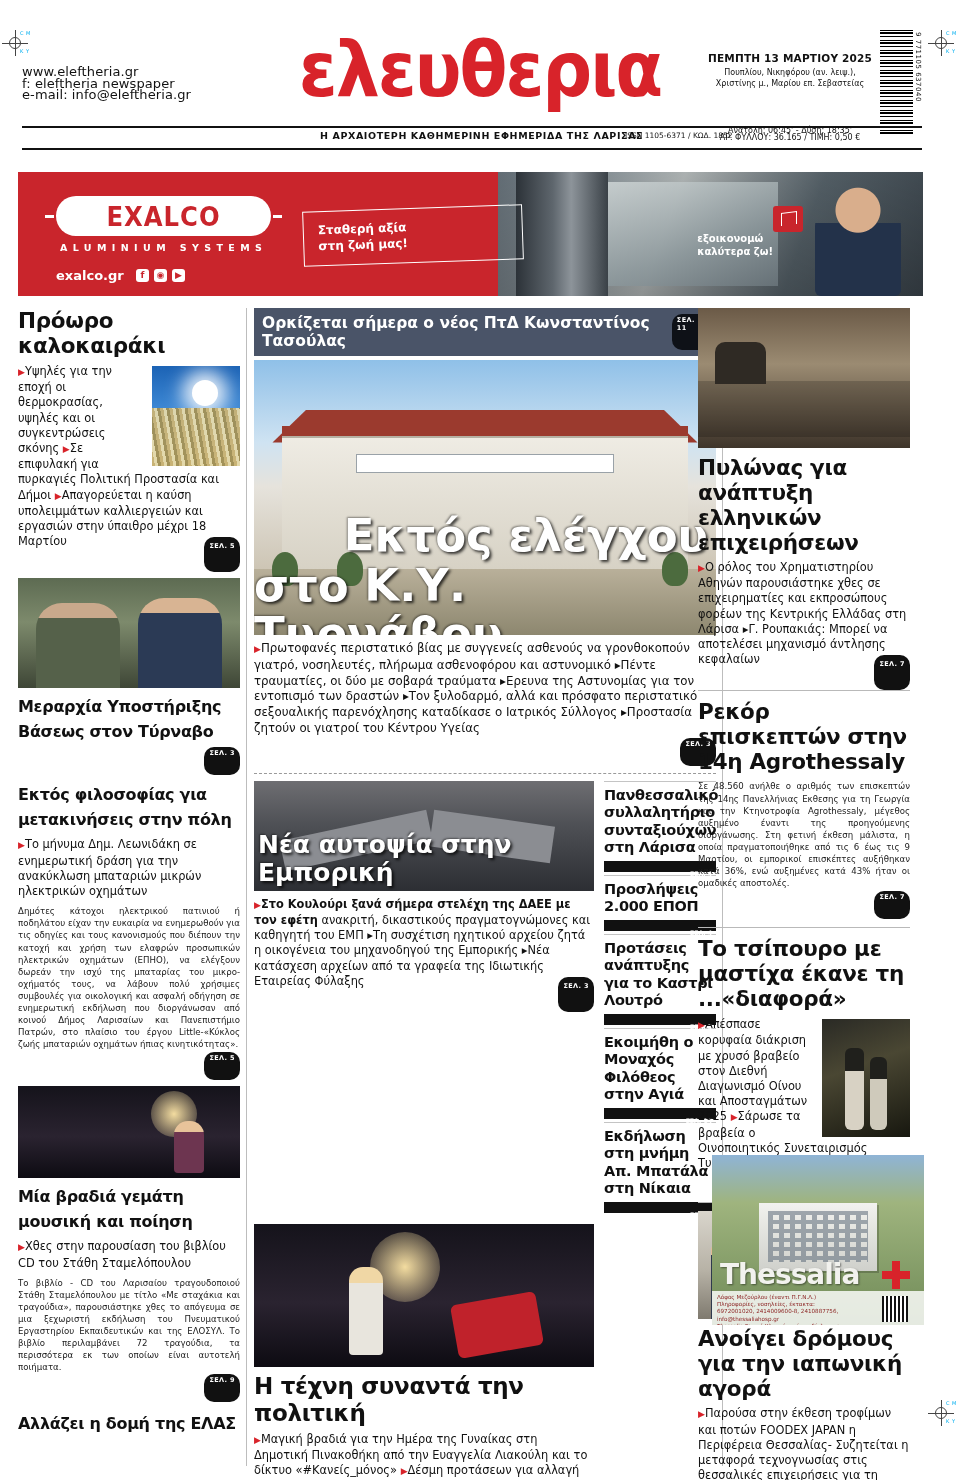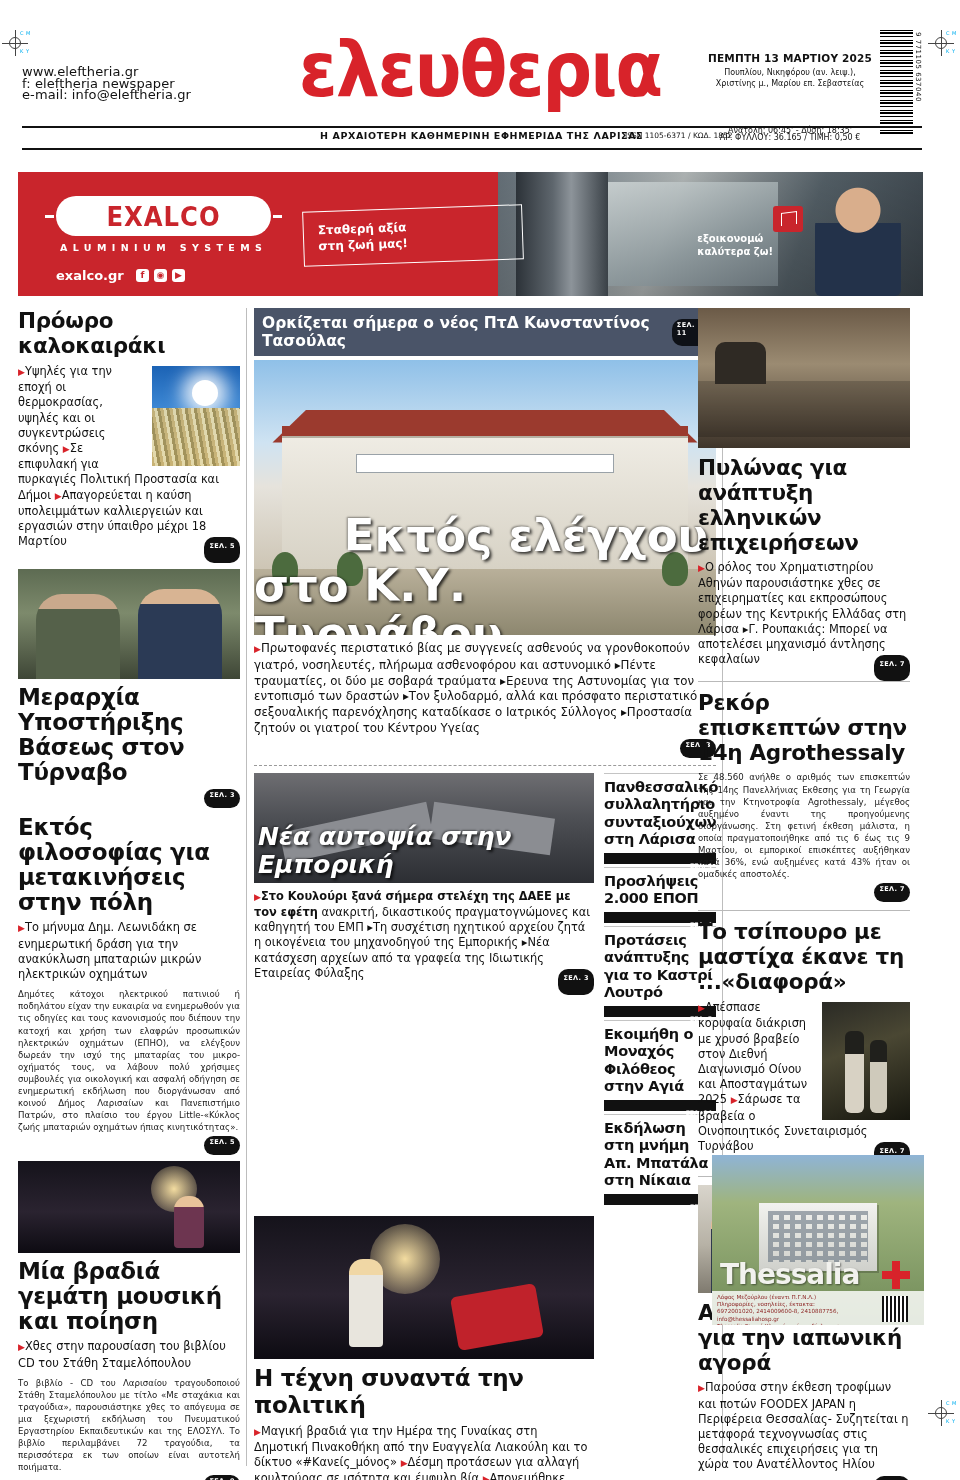--- a/index.html
+++ b/index.html
@@ -89,30 +89,30 @@
   .cols { position:absolute; left:18px; top:308px; width:905px; height:1160px; }
   .col-left { position:absolute; left:0; top:0; width:222px; }
   .col-mid  { position:absolute; left:236px; top:0; width:462px; }
   .col-right{ position:absolute; left:680px; top:0; width:212px; }
   .vline { position:absolute; top:0; width:1px; height:1158px; background:#bdbdbd; }
   .vline.a { left:228px; } .vline.b { left:704px; }
 
   h1,h2,h3 { font-weight:900; color:#111; letter-spacing:-.3px; }
 
   .hl-22 { font-size:21.5px; line-height:25px; }
-  .hl-21 { font-size:23px; line-height:25px; }
+  .hl-21 { font-size:16px; line-height:25px; }
   .hl-24 { font-size:23px; line-height:27px; }
 
   .lead { font-size:11.4px; line-height:15.2px; color:#111; }
   .lead b { font-weight:600; }
   .bullet { color:#d8232a; font-size:9px; }
   .body-txt { font-size:8.6px; line-height:12.1px; color:#1a1a1a; text-align:justify; }
 
   .sel { display:inline-block; background:#111; color:#fff; font-size:6.5px; font-weight:bold;
-         padding:2px 5px 9px 5px; letter-spacing:.4px; vertical-align:middle;border-radius:10px;}
+         padding:2px 5px 18px 5px; letter-spacing:.4px; vertical-align:middle;border-radius:10px;}
   .sel-r { float:right; margin-top:3px; }
 
   .hr-dash { border:0; border-top:1px dashed #9a9a9a; margin:7px 0; }
   .hr-solid { border:0; border-top:1px solid #b9b9b9; margin:8px 0; }
 
   
   .ph { position:relative; overflow:hidden; background:#888; }
   .ph-sky { background:linear-gradient(180deg,#1c63b5 0%,#3f8ad6 45%,#bcd9ef 78%,#d9c98a 100%); }
   .ph-sky .sun { position:absolute; left:46%; top:14%; width:26px; height:26px; border-radius:50%;
      background:#fff; box-shadow:0 0 18px 10px rgba(255,255,255,.85); }
@@ -352,21 +352,21 @@
       <div class="lead" style="margin-top:6px;font-size:11.8px;line-height:15.8px;">
         <span class="bullet">▶</span><span>Πρωτοφανές περιστατικό βίας με συγγενείς ασθενούς να γρονθοκοπούν γιατρό, νοσηλευτές, πλήρωμα ασθενοφόρου και αστυνομικό ▸Πέντε τραυματίες, οι δύο με σοβαρά τραύματα ▸Ερευνα της Αστυνομίας για τον εντοπισμό των δραστών ▸Τον ξυλοδαρμό, αλλά και πρόσφατο περιστατικό σεξουαλικής παρενόχλησης καταδίκασε ο Ιατρικός Σύλλογος ▸Προστασία ζητούν οι γιατροί του Κέντρου Υγείας</span>
       </div>
       <div style="text-align:right;margin-top:1px;">
         <span class="sel">ΣΕΛ. 3</span>
       </div>
       <hr class="hr-dash">
 
       <div style="display:flex;gap:10px;">
         <div style="width:340px;">
-          <div class="ph ph-wreck" style="width:100%;height:110px;font-style:italic;">
+          <div class="ph ph-wreck" style="width:100%;height:110px;">
             <div class="deb" style="left:8%;top:40%;width:44%;height:28%;"></div>
             <div class="deb" style="left:52%;top:34%;width:36%;height:34%;transform:rotate(8deg);"></div>
             <div class="overlay-h" style="left:4px;right:auto;bottom:4px;font-size:25px;line-height:28px;">Νέα αυτοψία στην Εμπορική</div>
           </div>
           <div class="lead" style="margin-top:6px;">
             <span class="bullet">▶</span><b>Στο Κουλούρι ξανά σήμερα στελέχη της ΔΑΕΕ με τον εφέτη</b>
             <span>ανακριτή, δικαστικούς πραγματογνώμονες και καθηγητή του ΕΜΠ ▸Τη συσχέτιση ηχητικού αρχείου ζητά η οικογένεια του μηχανοδηγού της Εμπορικής ▸Νέα κατάσχεση αρχείων από τα γραφεία της Ιδιωτικής Εταιρείας Φύλαξης</span>
             <span class="sel sel-r">ΣΕΛ. 3</span>
           </div>
         </div>

